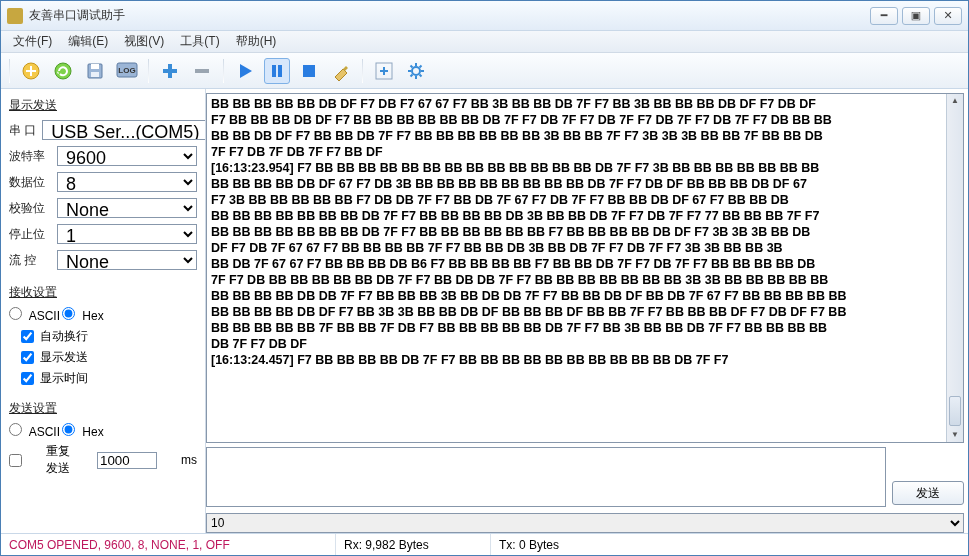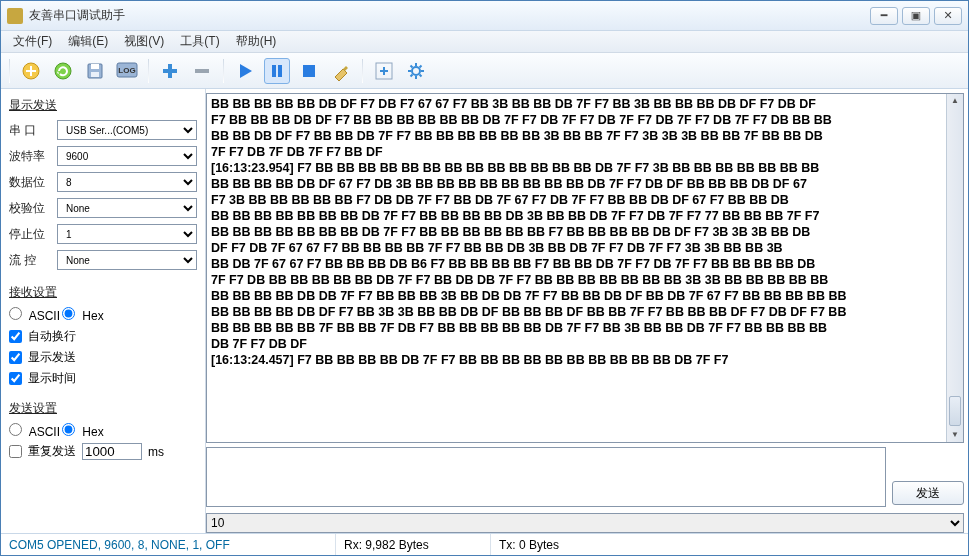--- a/index.html
+++ b/index.html
@@ -12,41 +12,41 @@
 .menubar { height: 22px; background: linear-gradient(#f4f7fb,#e6edf5); border-bottom: 1px solid #d0dae6; display: flex; align-items: center; padding: 0 4px; }
 .menubar .mi { font-size: 12px; color: #333; padding: 0 8px; cursor: pointer; text-align: right; }
 .toolbar { height: 36px; background: linear-gradient(#fbfdff,#eaf0f7); border-bottom: 1px solid #c9d8e8; display: flex; align-items: center; padding: 0 6px; gap: 6px; }
 .tb-sep { width: 1px; height: 24px; background: linear-gradient(#d0dae6,#fff); margin: 0 2px; }
 .tb-btn { width: 26px; height: 26px; display: flex; align-items: center; justify-content: center; border-radius: 3px; cursor: pointer; }
 .main { flex: 1; display: flex; overflow: hidden; }
 .sidebar { width: 205px; background: #fff; border-right: 1px solid #d0dae6; padding: 4px 8px; overflow: hidden; display: flex; flex-direction: column; gap: 2px; }
 .grp-title { font-size: 12px; color: #222; text-decoration: underline; margin-top: 4px; margin-bottom: 2px; }
 .fld { display: flex; align-items: center; gap: 6px; margin: 2px 0; }
 .fld label { font-size: 12px; color: #222; width: 42px; white-space: nowrap; }
-.fld select, .fld input[type=text], .fld input[type=number] { flex: 1; font-size: 10px; height: 20px; border: 1px solid #8797ab; background: #fff; padding: 0 4px; }
+.fld select, .fld input[type=text], .fld input[type=number] { flex: 1; font-size: 18px; height: 20px; border: 1px solid #8797ab; background: #fff; padding: 0 4px; }
 .fld select { appearance: auto; }
 .radio-row { display: flex; align-items: center; gap: 2px; font-size: 12px; margin: 2px 0; }
 .radio-row input { margin-right: 4px; }
-.chk-row { display: flex; align-items: center; gap: 6px; font-size: 12px; margin: 1px 0; }
+.chk-row { display: flex; align-items: center; gap: 6px; font-size: 12px; margin: 1px 12px; }
 .chk-row input { width: 13px; height: 13px; }
-.spin-row { display: flex; align-items: center; gap: 6px; font-size: 12px; }
+.spin-row { display: flex; align-items: center; gap: 24px; font-size: 12px; }
 .spin-row input[type=number] { width: 60px; height: 17px; border: 1px solid #8797ab; padding: 0 2px; }
 .content { flex: 1; display: flex; flex-direction: column; padding: 4px 4px 0 0; overflow: hidden; }
 .rxbox { flex: 1; background: #fff; border: 1px solid #8797ab; font-family: Consolas, monospace; font-size: 12.5px; line-height: 16px; color: #000; font-weight: bold; padding: 2px 4px; overflow: hidden; white-space: pre; position: relative; }
 .rx-scroll { position: absolute; right: 0; top: 0; bottom: 0; width: 17px; background: linear-gradient(90deg,#eaeef4,#dfe6ef); border-left: 1px solid #c0ccd9; }
 .rx-thumb { position: absolute; left: 2px; right: 2px; height: 30px; bottom: 16px; background: linear-gradient(#e8eef6,#cfdae7); border: 1px solid #a7b7ca; border-radius: 2px; }
 .rx-arrow { position: absolute; left: 0; right: 0; height: 14px; display: flex; align-items: center; justify-content: center; font-size: 8px; color: #555; }
 .txrow { display: flex; gap: 6px; margin-top: 4px; }
 .txbox { flex: 1; height: 60px; background: #fff; border: 1px solid #8797ab; }
 .sendbtn { width: 72px; height: 24px; align-self: flex-end; margin-bottom: 2px; background: linear-gradient(#fefefe,#e7eef6); border: 1px solid #8797ab; border-radius: 3px; font-size: 12px; cursor: pointer; }
 .periodrow { display: flex; align-items: center; margin-top: 6px; }
 .periodrow select { flex: 1; height: 20px; font-size: 12px; border: 1px solid #8797ab; }
 .statusbar { height: 22px; border-top: 1px solid #c9d8e8; background: #fff; display: flex; align-items: center; font-size: 12px; }
 .statusbar .sc { padding: 0 8px; border-right: 1px solid #d9e2ec; height: 100%; display: flex; align-items: center; }
-.statusbar .sc.green { color: #0369a1; font-weight: normal; }
+.statusbar .sc.green { color: #be185d; font-weight: normal; }
 svg { display: block; }
 </style>
 </head>
 <body>
 
 <div class="titlebar">
   <div class="icon"></div>
   <div class="title">友善串口调试助手</div>
   <div class="win-btns">
     <div class="win-btn">━</div>

